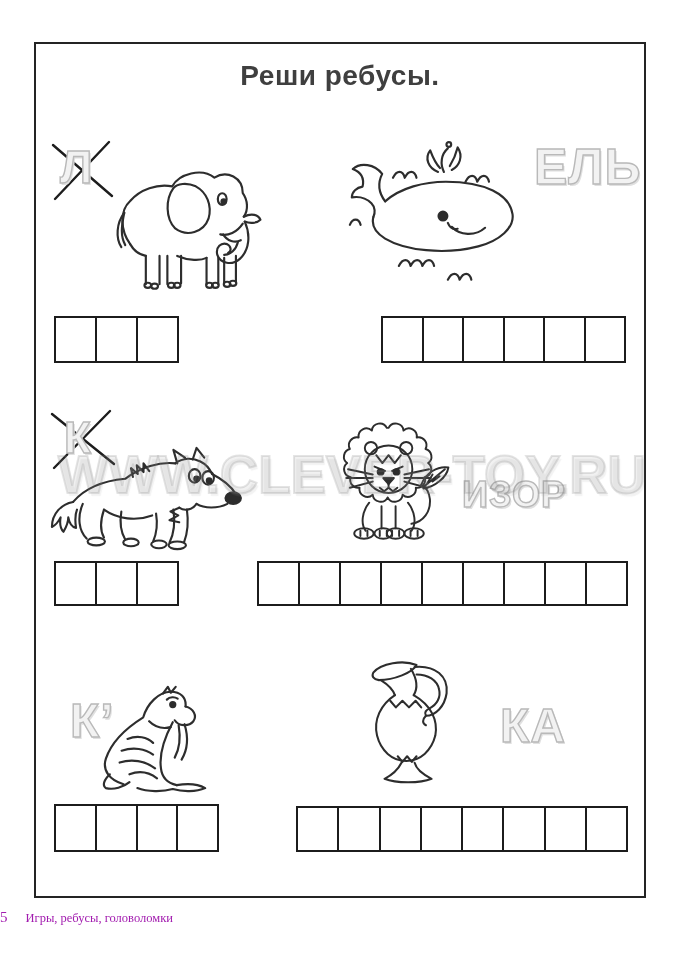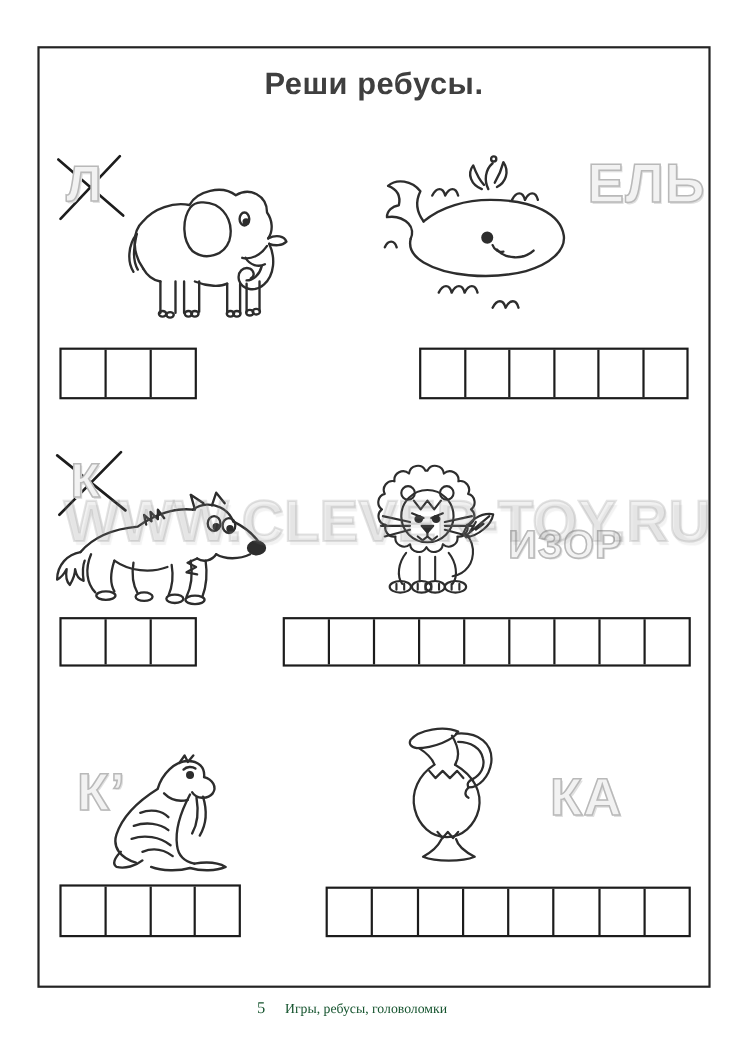--- a/index.html
+++ b/index.html
@@ -23,22 +23,22 @@
   .answer-grid{position:absolute;display:flex;border:2.5px solid #1c1c1c;background:#fff;
          box-sizing:border-box;z-index:3;}
   .cell{flex:1;border-right:2px solid #1c1c1c;}
   .cell:last-child{border-right:none;}
   
   #watermark{position:absolute;left:58px;top:444px;width:600px;z-index:4;
          font-size:53px;font-weight:800;letter-spacing:0;white-space:nowrap;
          color:rgba(120,120,120,0.10);-webkit-text-stroke:2px rgba(130,130,130,0.22);
          text-shadow:2px 3px 1px rgba(150,150,150,0.12);}
   
-  #footer{position:absolute;left:0;top:908px;width:640px;text-align:center;
-         font-family:"Liberation Serif",serif;color:#14532d;}
+  #footer{position:absolute;left:0;top:908px;width:640px;text-align:left;
+         font-family:"Liberation Serif",serif;color:#a21caf;}
   #footer .pagenum{font-size:15px;margin-right:18px;}
   #footer .booktitle{font-size:12.5px;}
 </style>
 </head>
 <body>
 
 <div id="page">
   <div id="frame"></div>
 
   <div id="title">Реши ребусы.</div>

